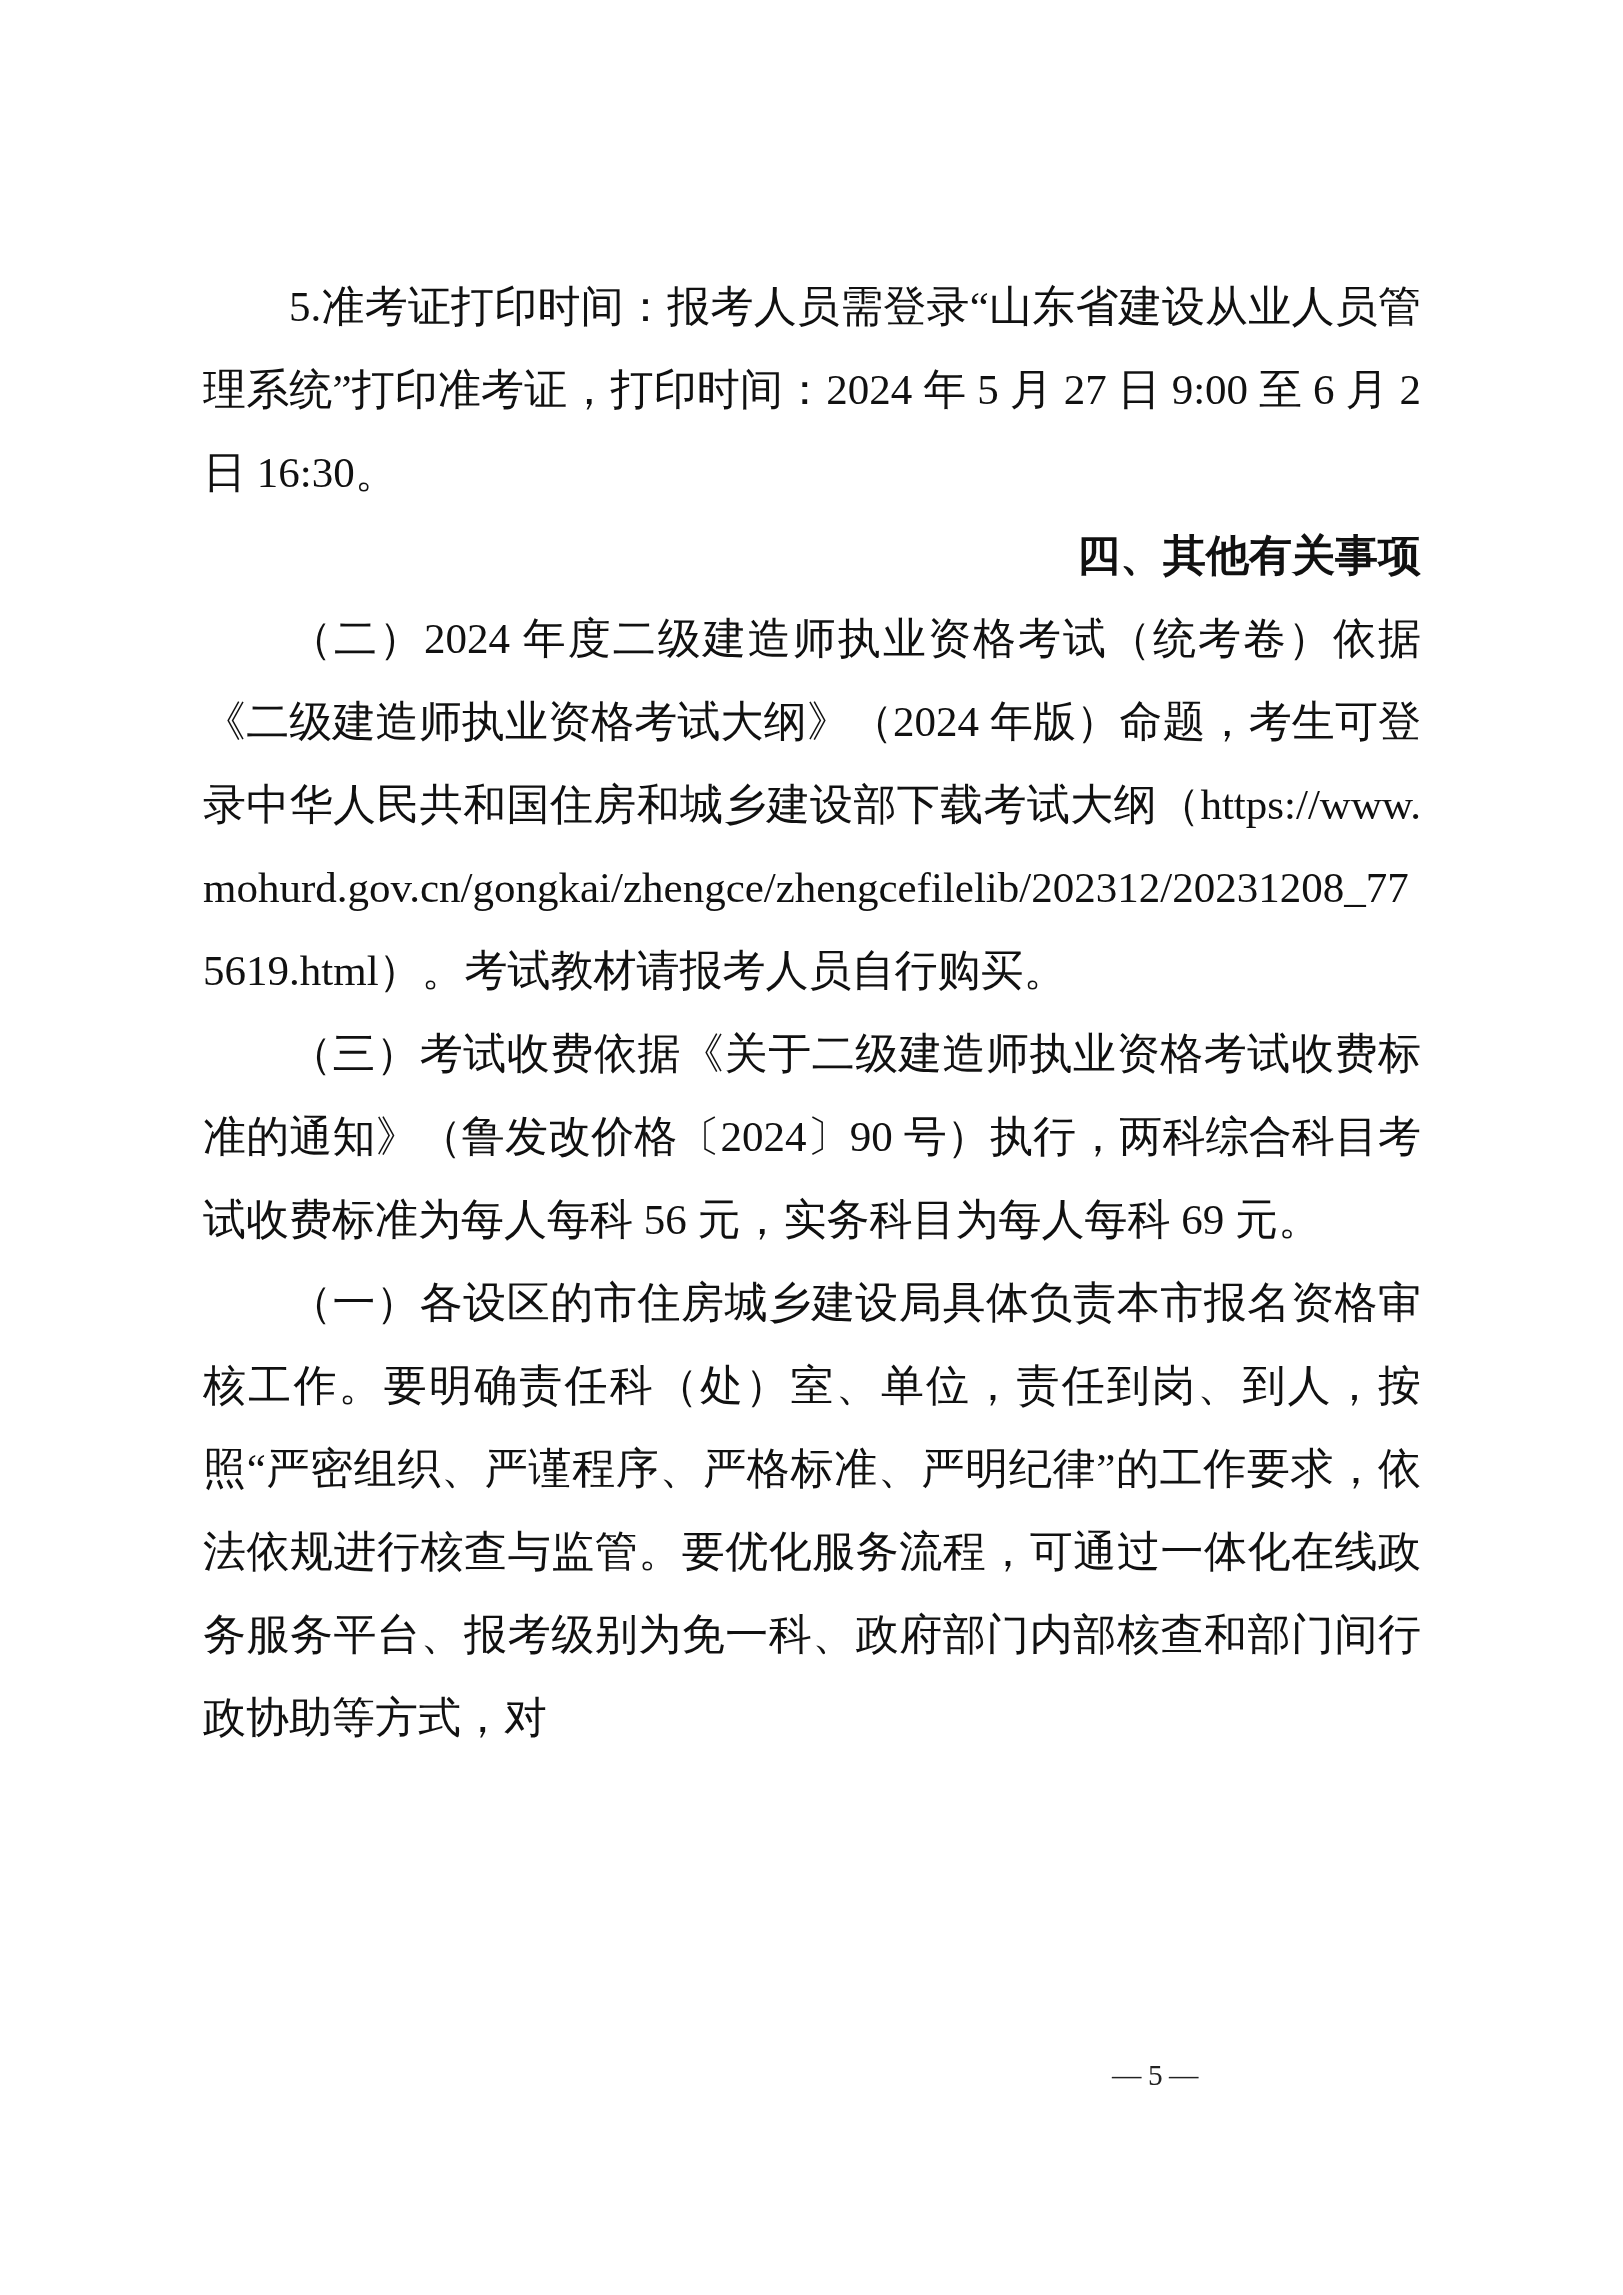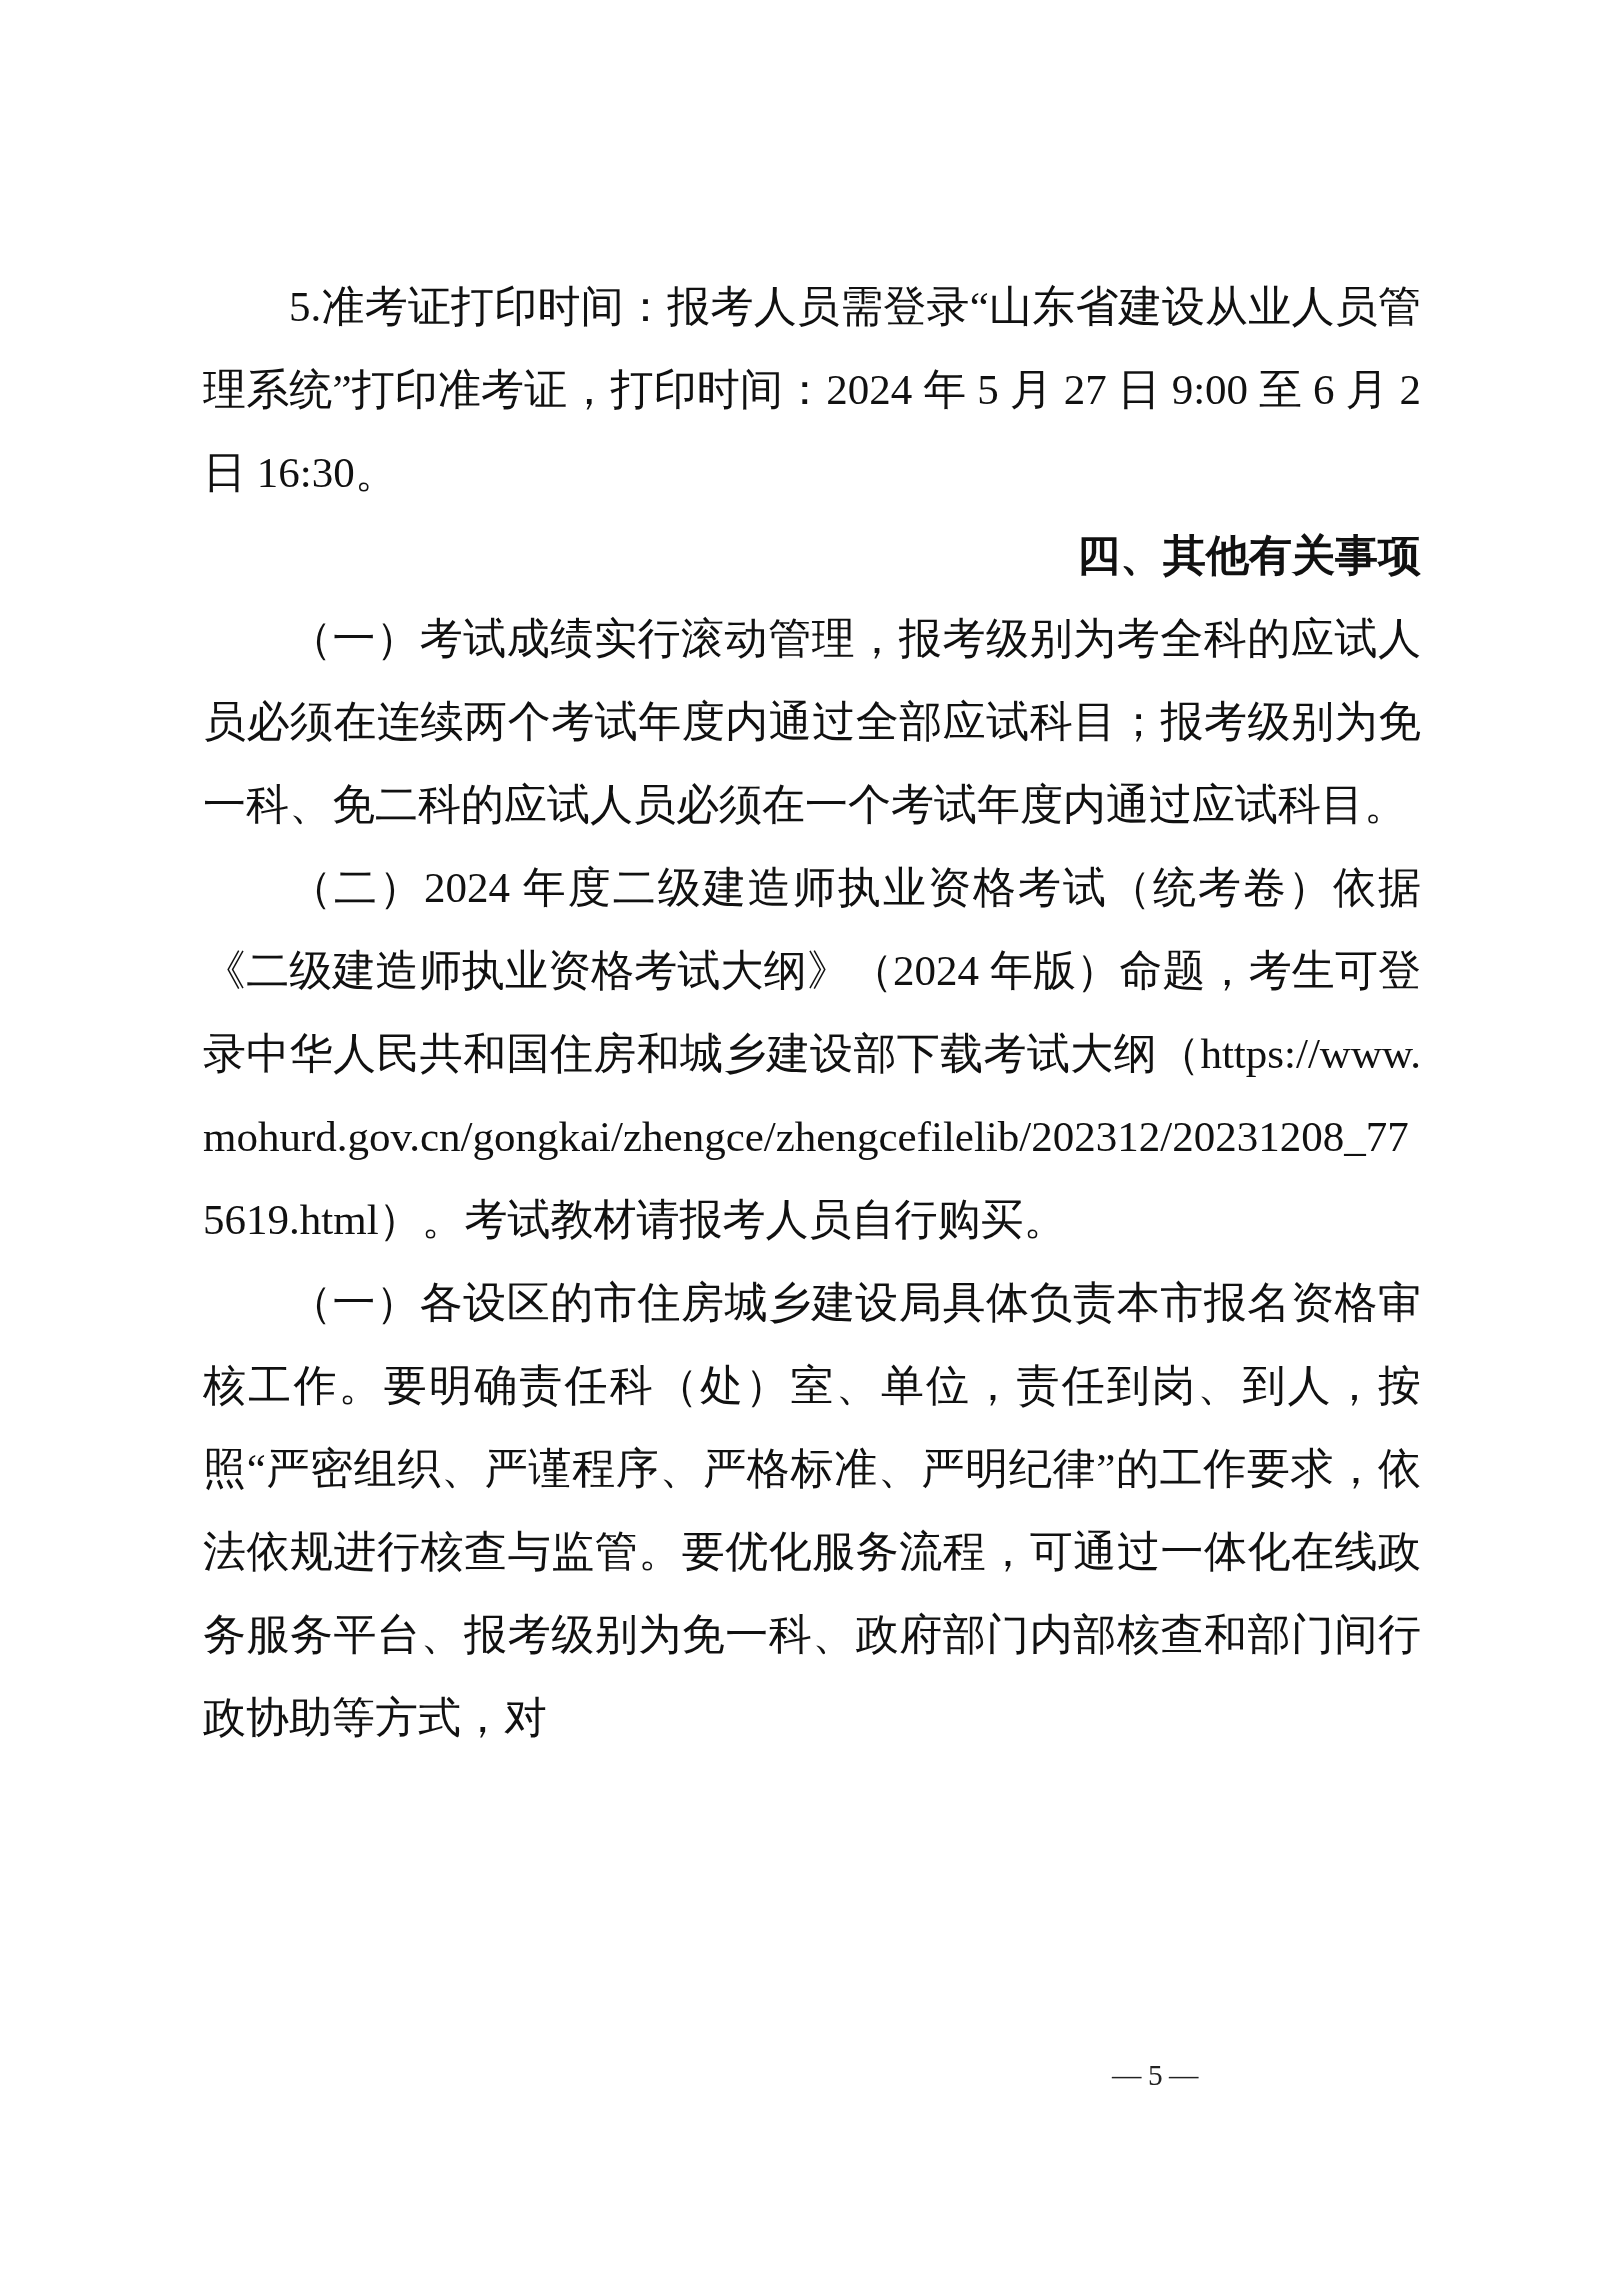--- a/index.html
+++ b/index.html
@@ -59,22 +59,22 @@
   }
 </style>
 </head>
 <body>
 
 <div class="page">
 
   <main class="doc-body" id="doc">
       <p class="paragraph">5.准考证打印时间：报考人员需登录“山东省建设从业人员管理系统”打印准考证，打印时间：2024 年 5 月 27 日 9:00 至 6 月 2 日 16:30。</p>
       <p class="heading">四、其他有关事项</p>
-      <p class="paragraph">（一）考试成绩实行滚动管理，报考级别为考全科的应试人员必须在连续两个考试年度内通过全部应试科目；报考级别为免一科、免二科的应试人员必须在一个考试年度内通过应试科目。</p>
       <p class="paragraph">（二）2024 年度二级建造师执业资格考试（统考卷）依据《二级建造师执业资格考试大纲》（2024 年版）命题，考生可登录中华人民共和国住房和城乡建设部下载考试大纲（https://www.mohurd.gov.cn/gongkai/zhengce/zhengcefilelib/202312/20231208_775619.html）。考试教材请报考人员自行购买。</p>
+      <p class="paragraph">（三）考试收费依据《关于二级建造师执业资格考试收费标准的通知》（鲁发改价格〔2024〕90 号）执行，两科综合科目考试收费标准为每人每科 56 元，实务科目为每人每科 69 元。</p>
       <p class="paragraph">（一）各设区的市住房城乡建设局具体负责本市报名资格审核工作。要明确责任科（处）室、单位，责任到岗、到人，按照“严密组织、严谨程序、严格标准、严明纪律”的工作要求，依法依规进行核查与监管。要优化服务流程，可通过一体化在线政务服务平台、报考级别为免一科、政府部门内部核查和部门间行政协助等方式，对</p>
     </main>
 
   <footer class="page-footer">
     <span>—</span>
     <span>5</span>
     <span>—</span>
   </footer>
 
 </div>

